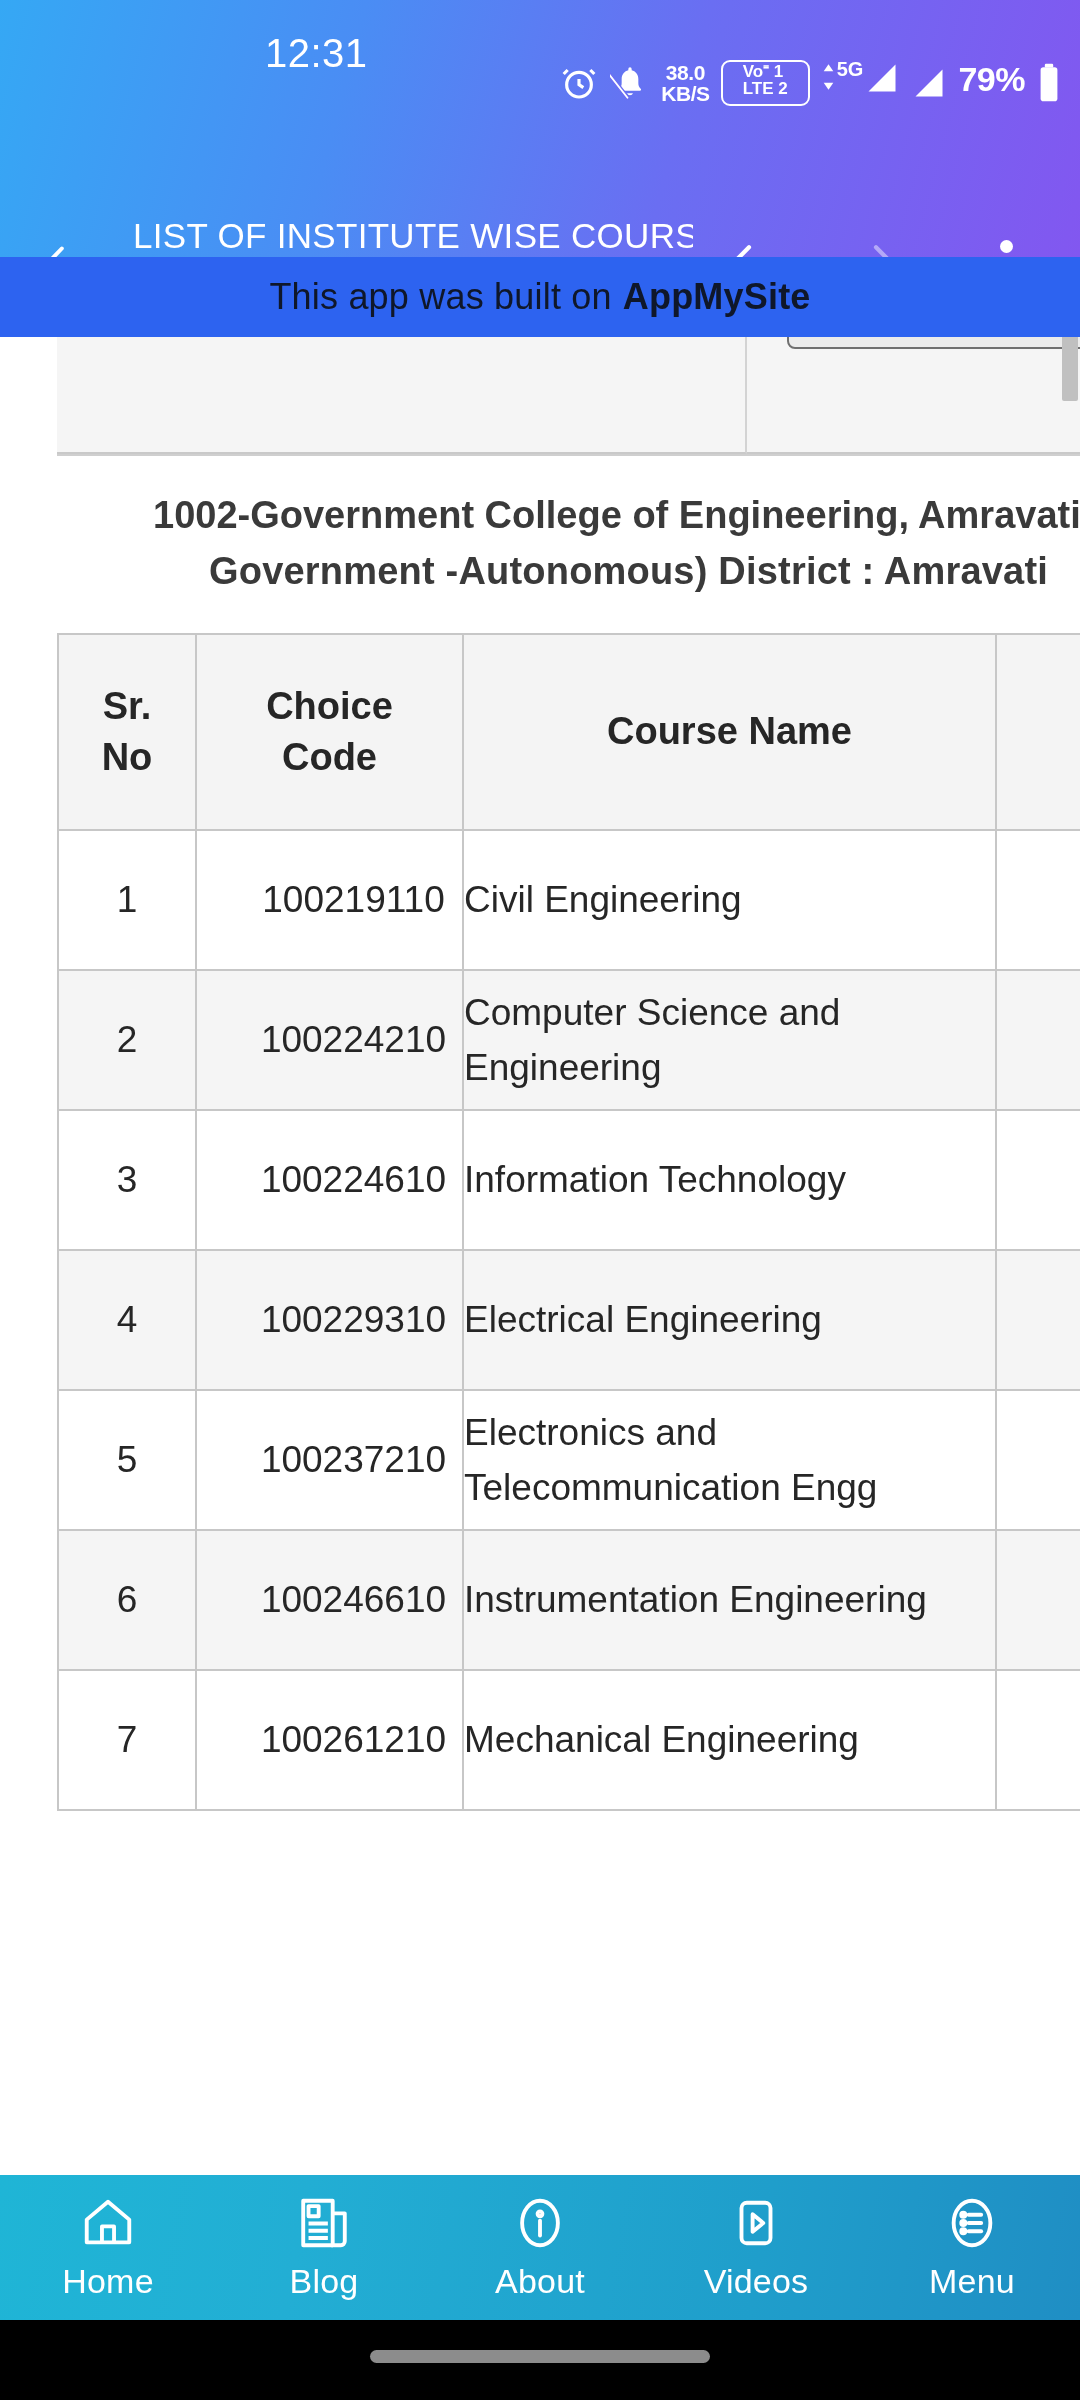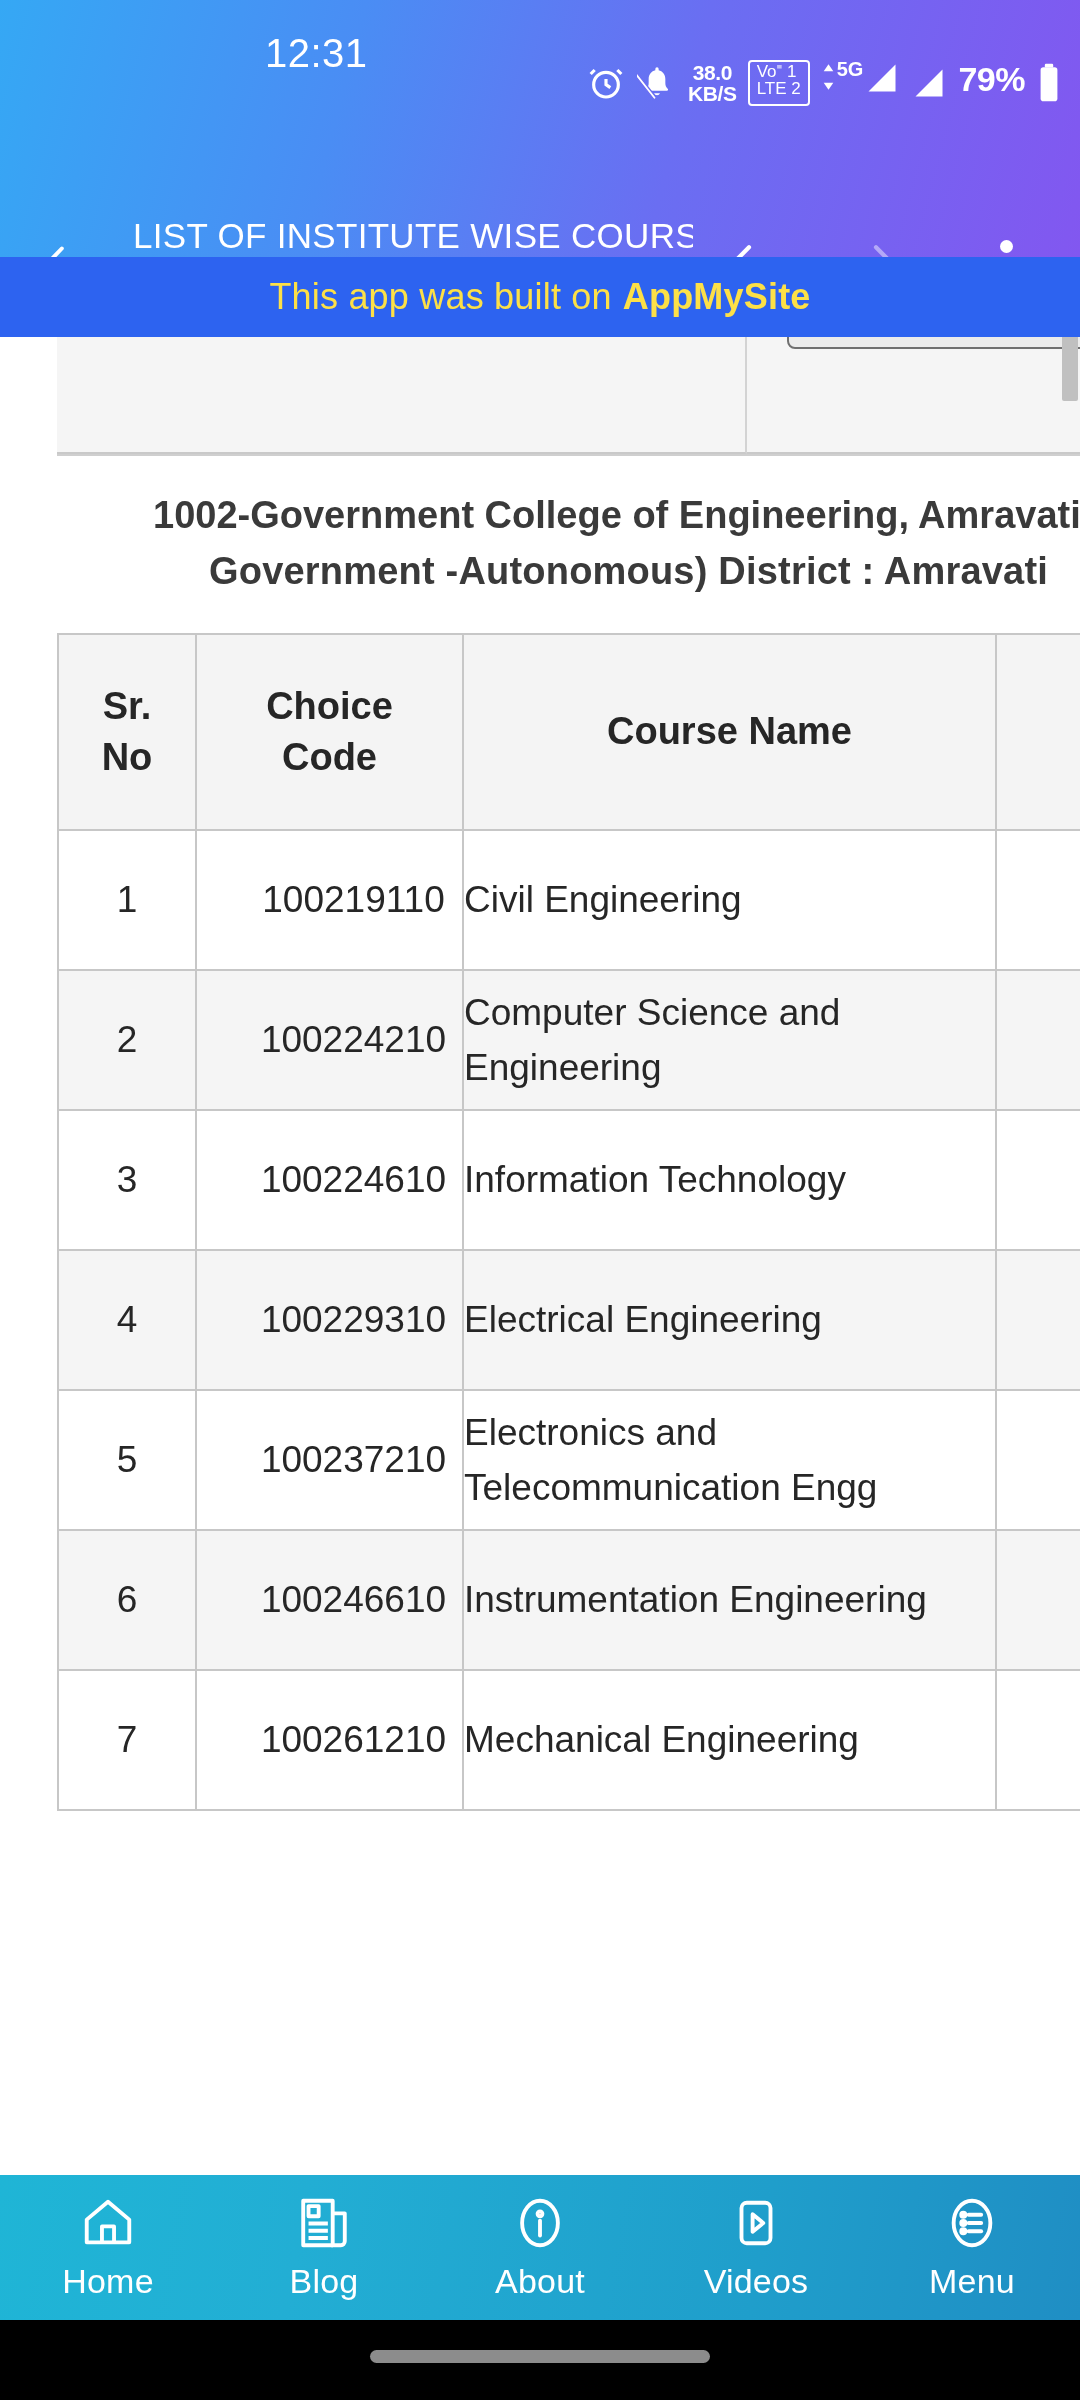--- a/index.html
+++ b/index.html
@@ -15,43 +15,43 @@
   }
   .statusbar {
     position:absolute; left:0; top:8px; width:1080px; height:88px;
     display:flex; align-items:center; color:#fff;
   }
   .sb-clock { position:absolute; left:265px; top:23px; font-size:40px; font-weight:500; letter-spacing:.5px; }
   .sb-right { position:absolute; right:18px; top:20px; display:flex; gap:11px; height:46px;margin-top:32px; }
   .sb-ic { display:flex; align-items:center; justify-content:center; }
   .sb-net { display:flex; flex-direction:column; align-items:center; justify-content:center; line-height:1.0; font-size:21px; font-weight:700; letter-spacing:-.4px; }
   .sb-volte {
-    border:2.6px solid #fff; border-radius:4px; padding:1px 7px;
-    display:flex; flex-direction:column; line-height:1.02; font-size:17px; font-weight:400;
+    border:2.6px solid #fff; border-radius:9px; padding:1px 20px;
+    display:flex; flex-direction:column; line-height:1.02; font-size:17px; font-weight:700;
   }
   .sb-volte span { display:block; white-space:nowrap; }
   .sb-5g { display:flex; align-items:flex-start; gap:1px; }
   .sb-5g .g { font-size:20px; font-weight:700; margin-top:-2px; }
   .sb-pct { font-size:34px; font-weight:700; letter-spacing:-.5px; }
 
   .addrbar { position:absolute; left:0; top:88px; width:1080px; height:169px; }
   .backarrow { position:absolute; left:42px; top:155px; width:66px; height:44px; }
   .addr-text { position:absolute; left:133px; top:128px; width:560px; color:#fff; }
   .addr-title { font-size:35px; font-weight:400; letter-spacing:.3px; white-space:nowrap; overflow:hidden; }
   .addr-url { font-size:33px; font-weight:400; margin-top:10px; letter-spacing:.2px; opacity:.97; }
   .nav-chev { position:absolute; top:150px; width:56px; height:56px; }
   .nav-chev.prev { left:714px; }
   .nav-chev.next { left:855px; opacity:.45; }
   .kebab { position:absolute; left:1000px; top:152px; display:flex; flex-direction:column; gap:12px; }
   .kebab i { display:block; width:13px; height:13px; border-radius:50%; background:#fff; }
 
   
   .ams-banner {
     position:absolute; left:0; top:257px; width:1080px; height:80px;
-    background:#2d63f0; color:#fde047;
+    background:#2d63f0; color:#0f172a;
     display:flex; align-items:center; justify-content:center;
     font-size:36px; letter-spacing:.2px; z-index:30;
   }
   .ams-banner b { font-weight:700; margin-left:11px; }
 
   
   .webview { position:absolute; left:0; top:257px; width:1080px; height:1918px; background:#fff; overflow:hidden; }
 
   .search-band { position:absolute; left:0; top:0; width:1200px; height:197px; }
   .sb-cell { position:absolute; top:0; height:197px; background:#f5f5f5; border-bottom:2px solid #c9c9c9; }

